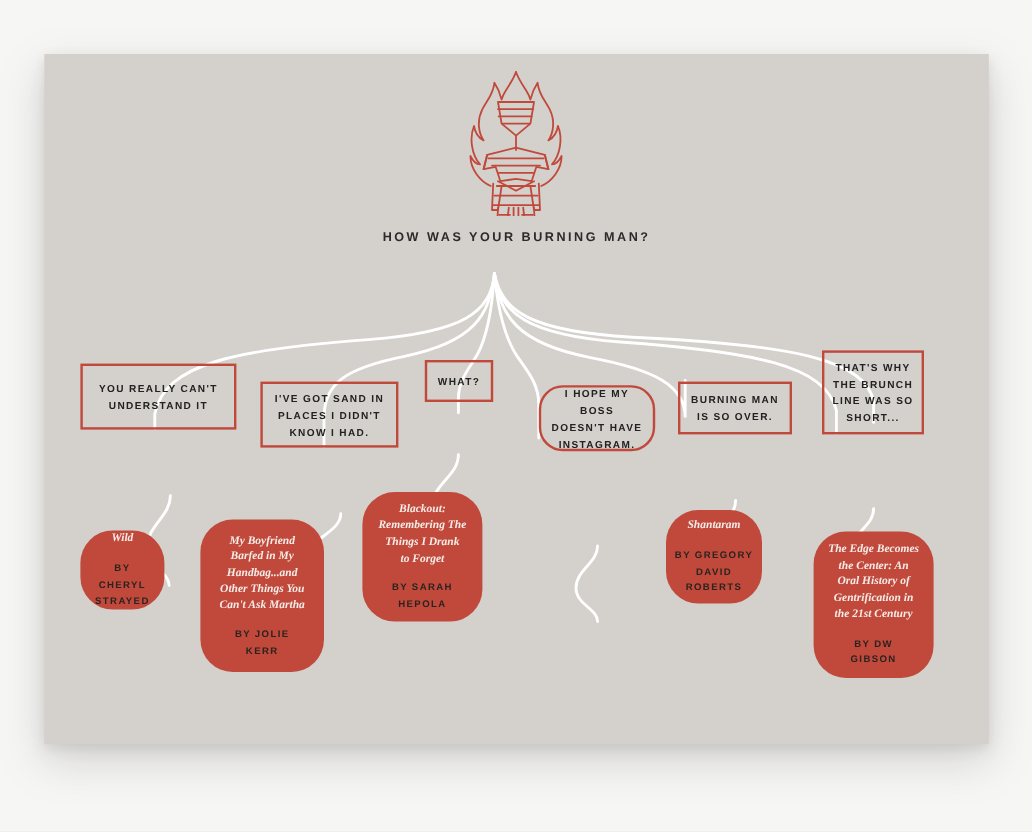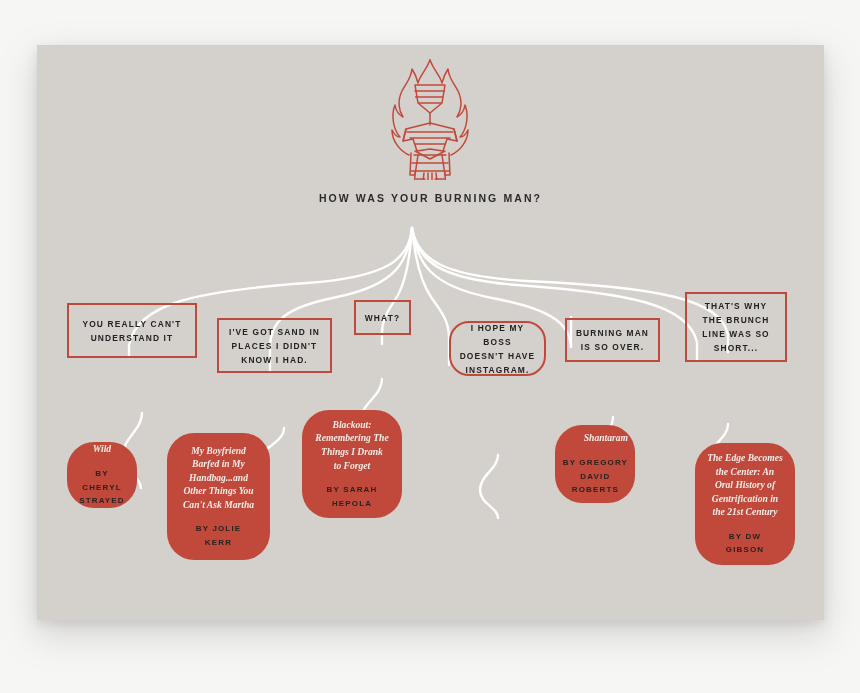--- a/index.html
+++ b/index.html
@@ -185,21 +185,21 @@
     </div>
   </div>
 
   <div class="answer" style="left:528px; top:273px; width:95px; height:44px;">
     <div>
       <span>BURNING MAN</span>
       <span>IS SO OVER.</span>
     </div>
   </div>
 
-  <div class="answer" style="left:648px; top:247px; width:102px; height:70px;">
+  <div class="answer" style="left:648px; top:247px; width:85px; height:70px;">
     <div>
       <span>THAT'S WHY</span>
       <span>THE BRUNCH</span>
       <span>LINE WAS SO</span>
       <span>SHORT...</span>
     </div>
   </div>
 
   <div class="book" style="left:30px; top:397px; width:70px; height:66px;">
     <div class="btitle">
@@ -232,32 +232,32 @@
       <span style="display:block">Things I Drank</span>
       <span style="display:block">to Forget</span>
     </div>
     <div class="bauthor">
       <span style="display:block">BY SARAH</span>
       <span style="display:block">HEPOLA</span>
     </div>
   </div>
 
 
-  <div class="book" style="left:518px; top:380px; width:80px; height:78px;align-items:flex-end;">
+  <div class="book" style="left:518px; top:380px; width:80px; height:78px;">
     <div class="btitle">
       <span style="display:block">Shantaram</span>
     </div>
     <div class="bauthor">
       <span style="display:block">BY GREGORY</span>
       <span style="display:block">DAVID</span>
       <span style="display:block">ROBERTS</span>
     </div>
   </div>
 
-  <div class="book" style="left:658px; top:398px; width:100px; height:122px;">
+  <div class="book" style="left:641px; top:398px; width:100px; height:122px;">
     <div class="btitle">
       <span style="display:block">The Edge Becomes</span>
       <span style="display:block">the Center: An</span>
       <span style="display:block">Oral History of</span>
       <span style="display:block">Gentrification in</span>
       <span style="display:block">the 21st Century</span>
     </div>
     <div class="bauthor">
       <span style="display:block">BY DW</span>
       <span style="display:block">GIBSON</span>

